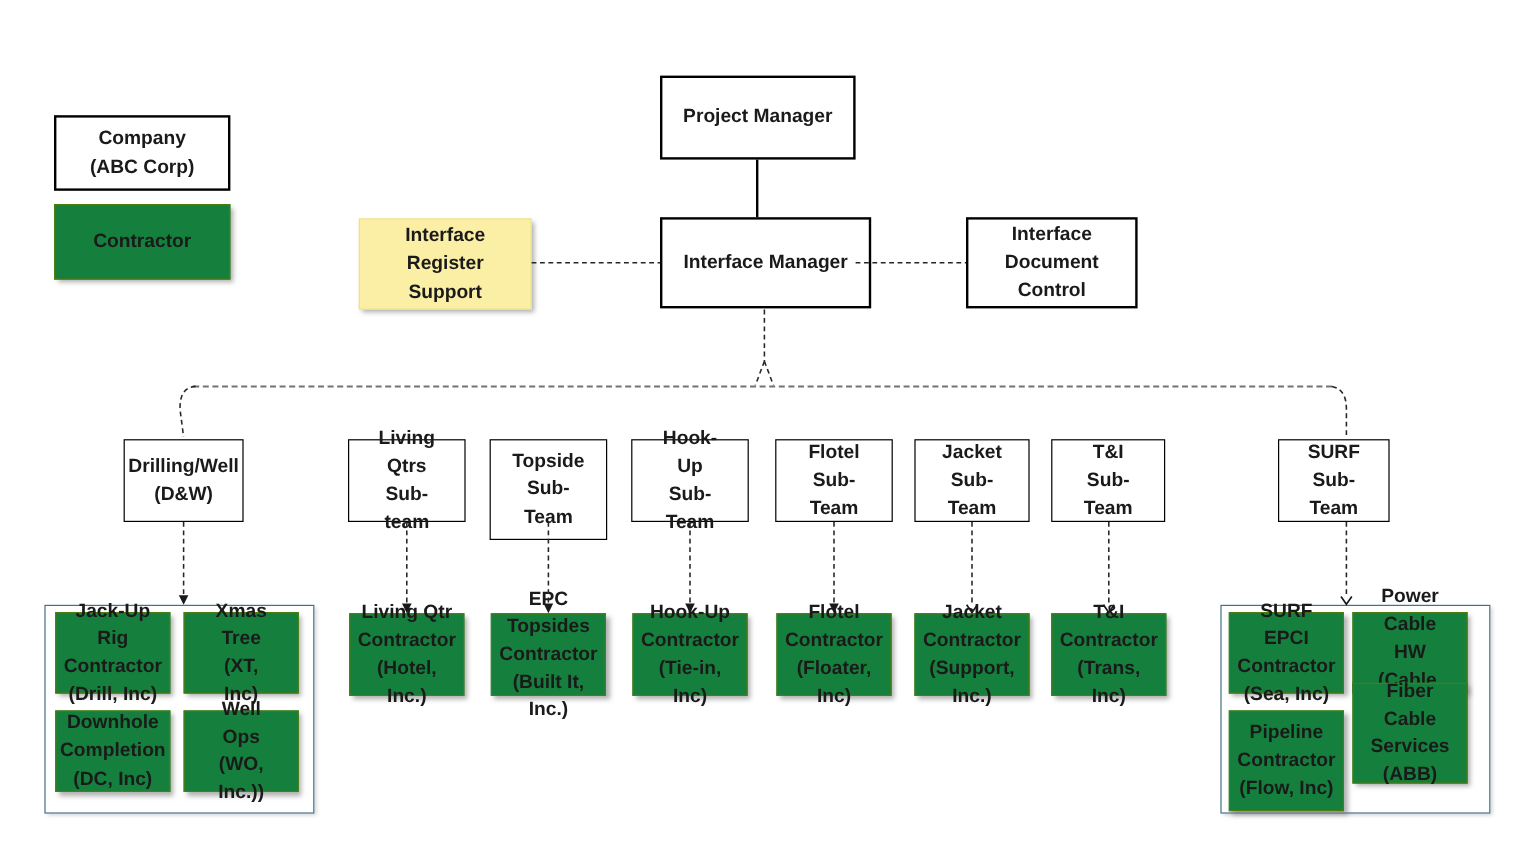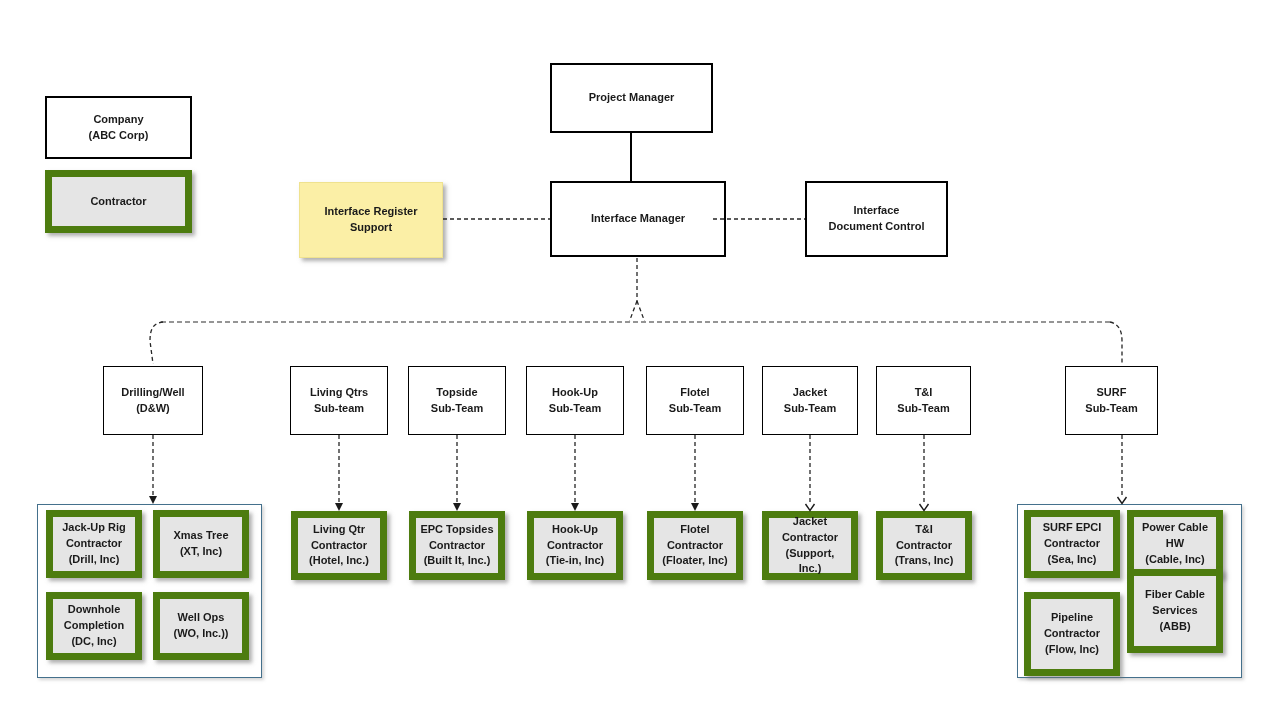--- a/index.html
+++ b/index.html
@@ -3,26 +3,26 @@
 <meta charset="utf-8">
 <style>
   html,body{margin:0;padding:0;background:#ffffff;}
   .stage{
     position:relative;width:1280px;height:720px;background:#ffffff;overflow:hidden;
     font-family:"Liberation Sans","DejaVu Sans",sans-serif;
   }
   .overlay{position:absolute;left:0;top:0;width:1280px;height:720px;pointer-events:none;z-index:3;}
   .box{
     position:absolute;display:flex;align-items:center;justify-content:center;
-    text-align:center;font-weight:bold;font-size:11px;line-height:1.45;color:#1a1a1a;
-    white-space:pre-line;box-sizing:border-box;z-index:2;padding:4px;
+    text-align:center;font-weight:bold;font-size:16px;line-height:1.45;color:#1a1a1a;
+    white-space:pre-line;box-sizing:border-box;z-index:2;padding:17px;
   }
   .white2{background:#ffffff;border:2px solid #000000;}
   .white1{background:#ffffff;border:1px solid #000000;}
-  .green{background:#e5e5e5;border:7px solid #4d7c0f;box-shadow:3px 3px 4px rgba(110,110,110,0.55);}
+  .green{background:#15803d;border:1px solid #4d7c0f;box-shadow:3px 3px 4px rgba(110,110,110,0.55);}
   .yellow{background:#fbefa6;border:1px solid #efe28f;box-shadow:3px 3px 4px rgba(110,110,110,0.55);}
   .cluster{position:absolute;background:#ffffff;border:1px solid #44708c;box-sizing:border-box;z-index:1;box-shadow:2px 2px 3px rgba(150,150,150,0.4);}
   .dash{stroke:#262626;stroke-width:1.3;stroke-dasharray:4 3;fill:none;}
   .dashgray{stroke:#737373;stroke-width:1.7;stroke-dasharray:5 3;fill:none;}
   .solid{stroke:#000000;stroke-width:2;fill:none;}
   .head{fill:#1a1a1a;}
   .chev{stroke:#1a1a1a;stroke-width:1.4;fill:none;}
 </style>
 </head>
 <body>
@@ -78,21 +78,21 @@
   <div class="box yellow" style="left:299px;top:182px;width:144px;height:76px">Interface Register
 Support</div>
   <div class="box white2" style="left:550px;top:181px;width:176px;height:76px">Interface Manager</div>
   <div class="box white2" style="left:805px;top:181px;width:143px;height:76px">Interface
 Document Control</div>
 
   <div class="box white1" style="left:103px;top:366px;width:100px;height:69px">Drilling/Well
 (D&amp;W)</div>
   <div class="box white1" style="left:290px;top:366px;width:98px;height:69px">Living Qtrs
 Sub-team</div>
-  <div class="box white1" style="left:408px;top:366px;width:98px;height:69px">Topside
+  <div class="box white1" style="left:408px;top:366px;width:98px;height:84px">Topside
 Sub-Team</div>
   <div class="box white1" style="left:526px;top:366px;width:98px;height:69px">Hook-Up
 Sub-Team</div>
   <div class="box white1" style="left:646px;top:366px;width:98px;height:69px">Flotel
 Sub-Team</div>
   <div class="box white1" style="left:762px;top:366px;width:96px;height:69px">Jacket
 Sub-Team</div>
   <div class="box white1" style="left:876px;top:366px;width:95px;height:69px">T&amp;I
 Sub-Team</div>
   <div class="box white1" style="left:1065px;top:366px;width:93px;height:69px">SURF

